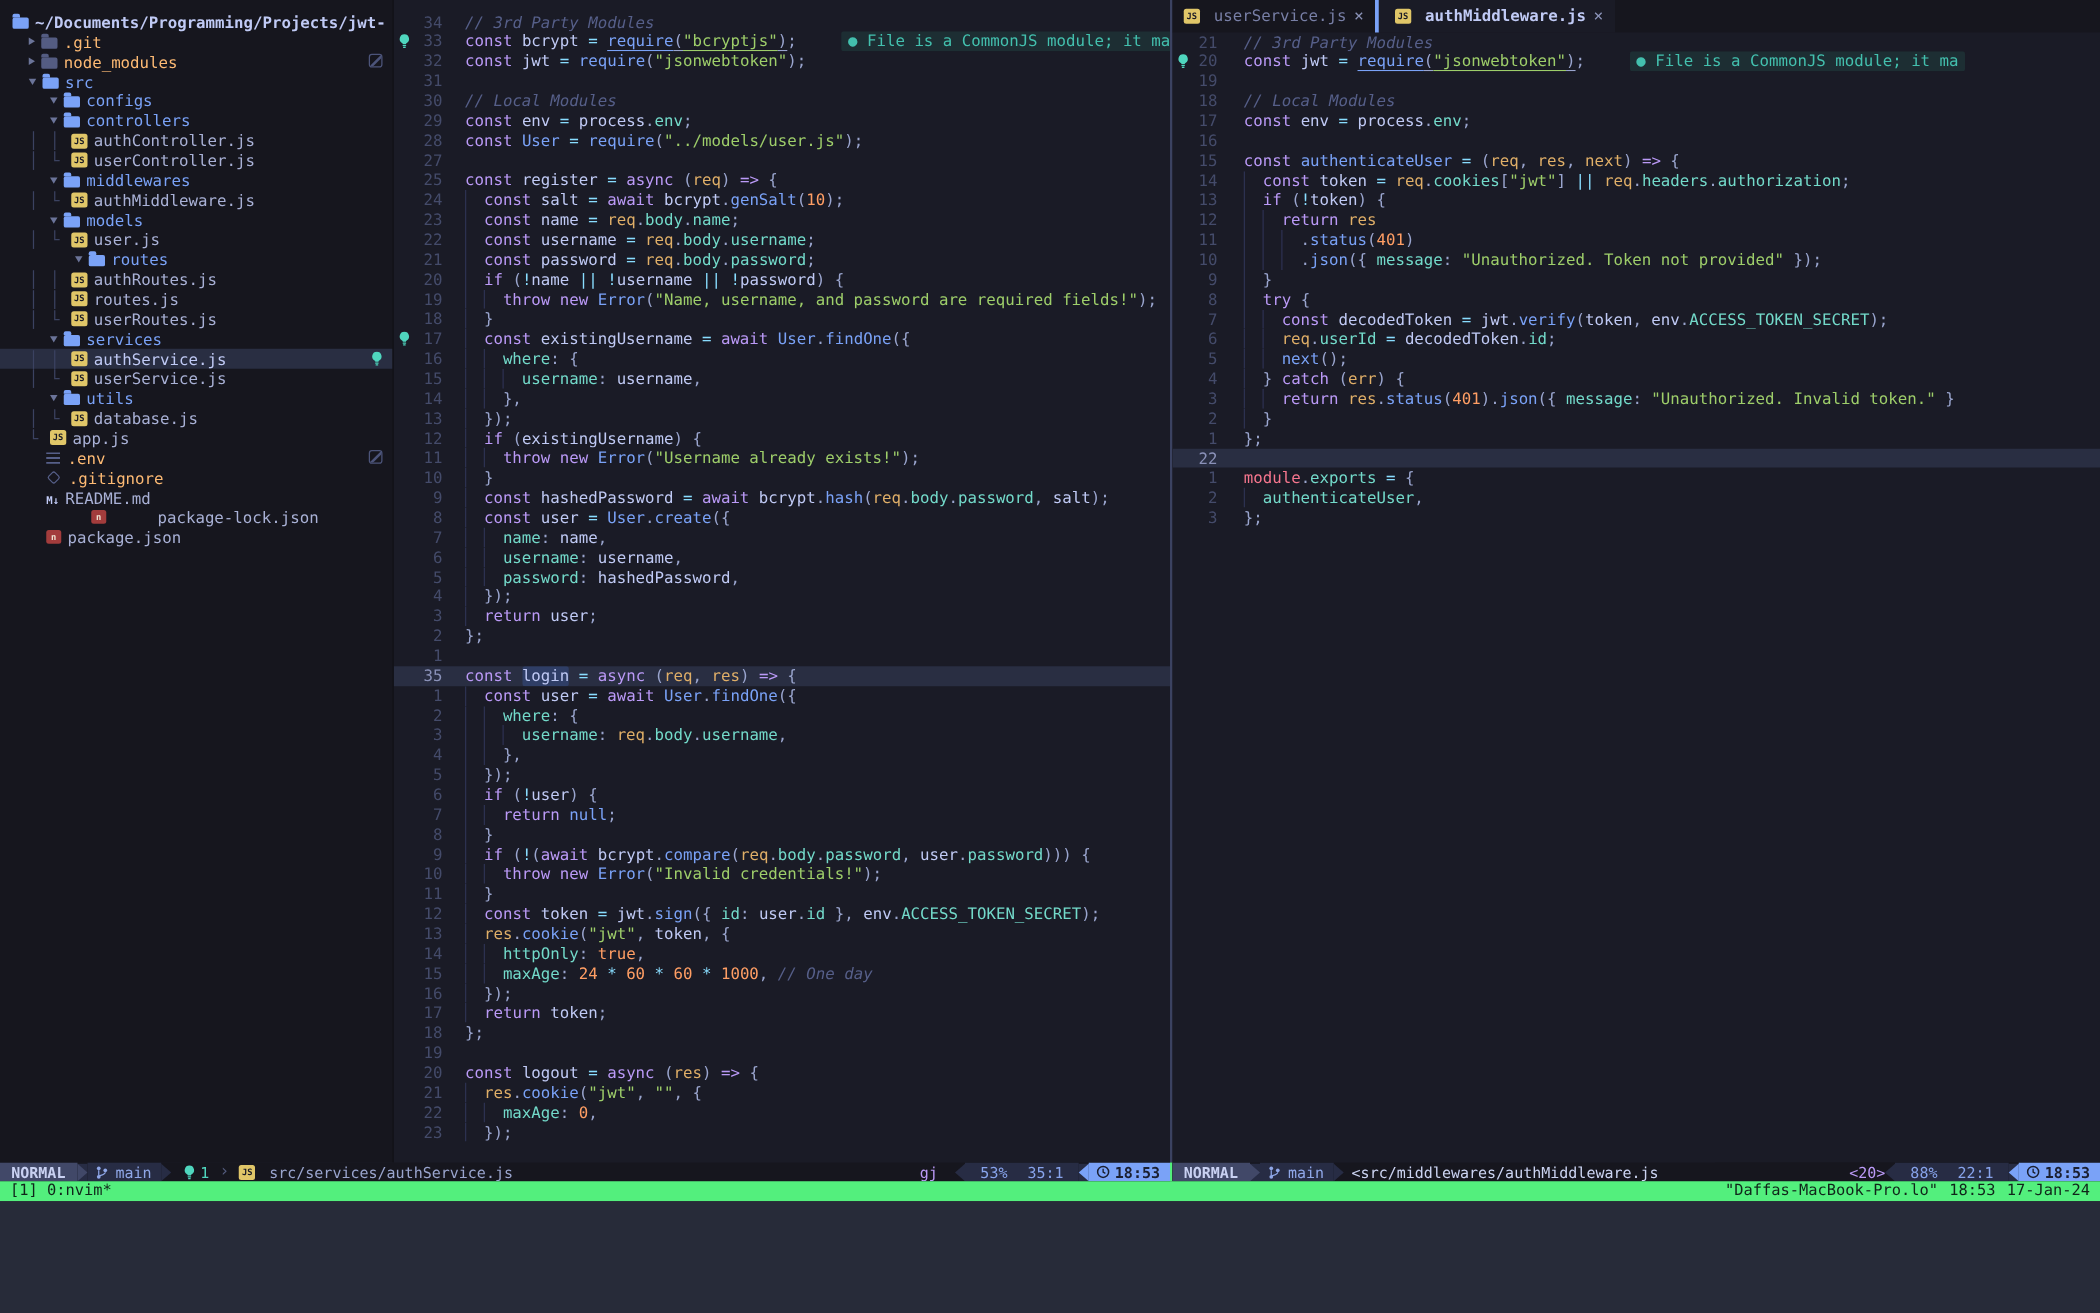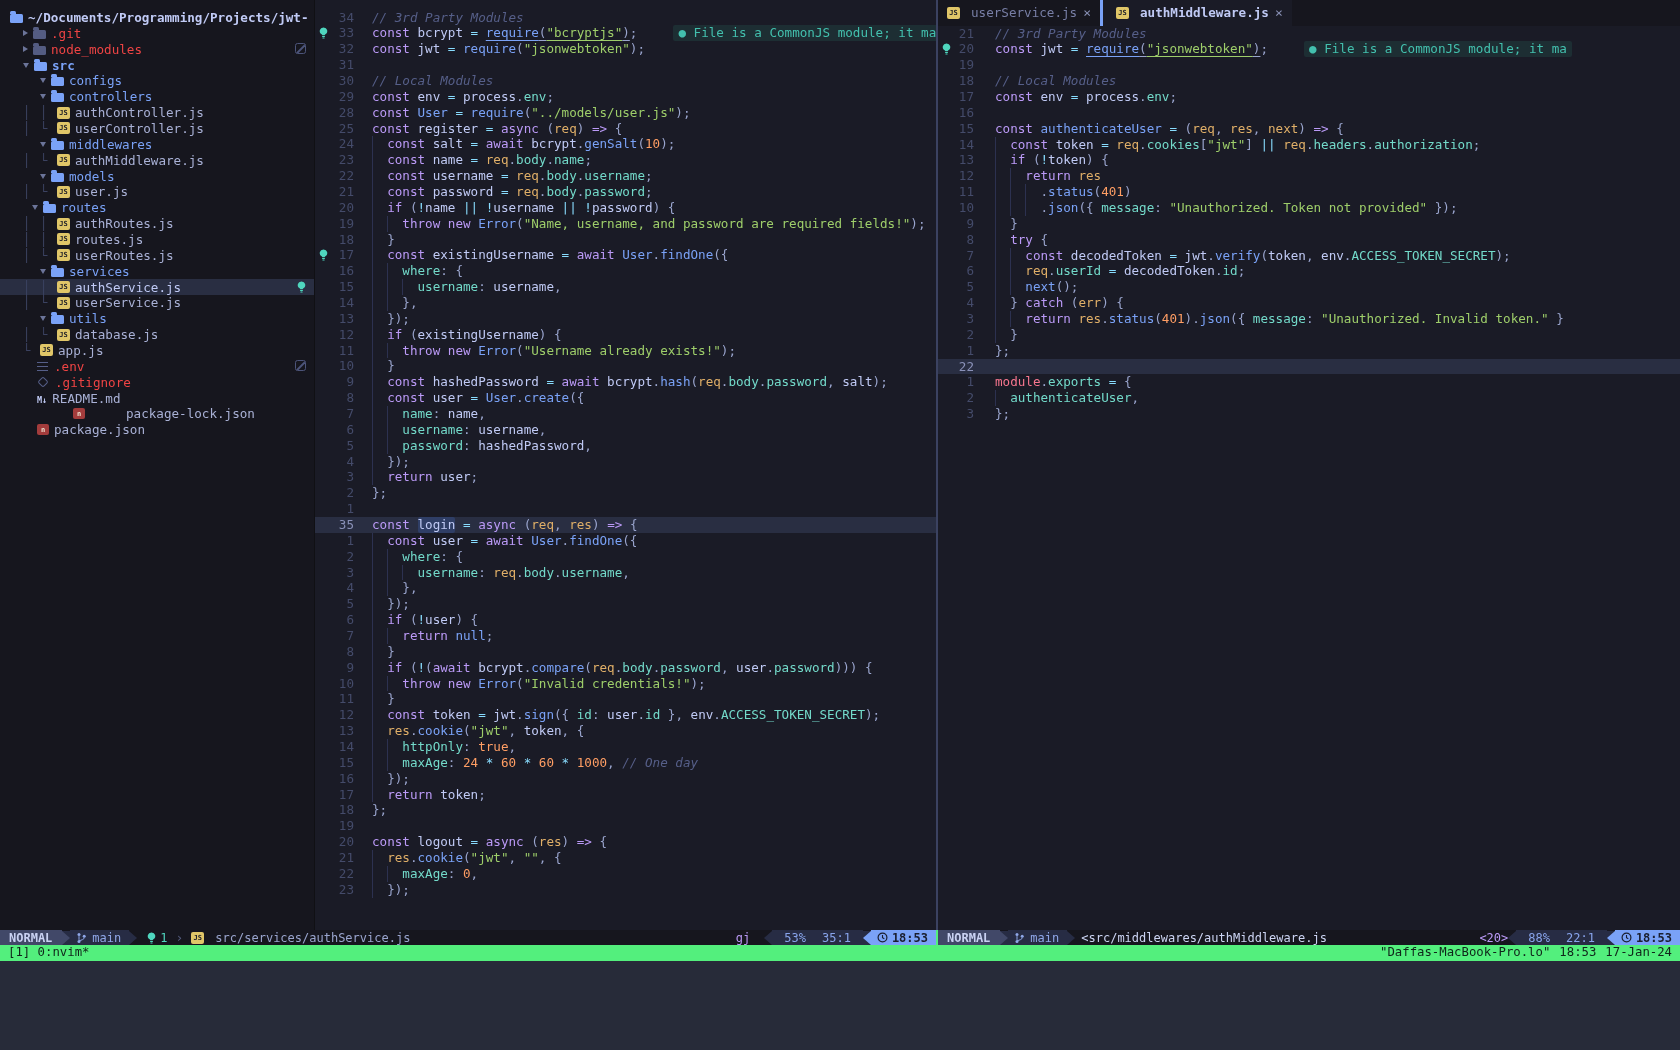--- a/index.html
+++ b/index.html
@@ -15,21 +15,21 @@
   *{margin:0;padding:0;box-sizing:border-box}
   html,body{width:1680px;height:1050px;overflow:hidden;background:var(--bg-dark)}
   body{font-family:"DejaVu Sans Mono",monospace}
   .screen{position:relative;width:1372px;height:1050px;background:var(--bg)}
 
   
   .tree{position:absolute;left:0;top:0;width:315px;height:930px;background:var(--bg-dark);overflow:hidden;padding-top:9.5px;border-right:1px solid #101014}
   .tree-row{position:relative;height:var(--rowh);display:flex;align-items:center;font-size:12.6px;color:#a9b1d6;white-space:pre}
   .tree-row.selected{background:var(--cursorline)}
   .tree-row .fname{color:#7aa2f7}
-  .tree-row.dim .fname,.tree-row.dim .filename{color:#ef4444}
+  .tree-row.dim .fname,.tree-row.dim .filename{color:#fdba74}
   .tree-row.selected .filename{color:#c0caf5}
   .root-label{color:#c0caf5;font-weight:bold;font-size:12.6px;white-space:pre}
   .chev{flex:none;margin-right:5px}
   .chev-down{width:0;height:0;border-left:3.5px solid transparent;border-right:3.5px solid transparent;border-top:5px solid #6b7499}
   .chev-right{width:0;height:0;border-top:3.5px solid transparent;border-bottom:3.5px solid transparent;border-left:5px solid #6b7499}
   .spacer14{flex:none;width:14px}
   .tguide{flex:none;width:17px;color:var(--divider)}
   .folder-icon{flex:none;position:relative;width:13px;height:9px;border-radius:1.5px;background:#7aa2f7;margin:2px 5px 0 0}
   .folder-icon::before{content:"";position:absolute;top:-3px;left:0;width:6px;height:3px;border-radius:1.5px 1.5px 0 0;background:inherit}
   .folder-icon.dim-f{background:#545c82}
@@ -119,30 +119,30 @@
 <div class="screen">
 
   <aside class="tree">
     <div class="tree-row" style="padding-left:10px">
       <span class="folder-icon"></span>
       <span class="root-label">~/Documents/Programming/Projects/jwt-</span>
     </div>
     <div id="tree-items">
         <div class="tree-row dim" style="padding-left: 23px;"><span class="chev chev-right"></span><span class="folder-icon dim-f"></span><span class="fname">.git</span></div>
         <div class="tree-row dim" style="padding-left: 23px;"><span class="chev chev-right"></span><span class="folder-icon dim-f"></span><span class="fname">node_modules</span><span class="badge-abs"><span class="edit-badge"></span></span></div>
-        <div class="tree-row" style="padding-left: 23px; font-weight: bold;"><span class="chev chev-down"></span><span class="folder-icon"></span><span class="fname">src</span></div>
+        <div class="tree-row" style="padding-left: 23px;"><span class="chev chev-down"></span><span class="folder-icon"></span><span class="fname">src</span></div>
         <div class="tree-row" style="padding-left: 40px;"><span class="chev chev-down"></span><span class="folder-icon"></span><span class="fname">configs</span></div>
         <div class="tree-row" style="padding-left: 40px;"><span class="chev chev-down"></span><span class="folder-icon"></span><span class="fname">controllers</span></div>
         <div class="tree-row" style="padding-left: 23px;"><span class="tguide">│</span><span class="tguide">│</span><span class="js-icon"></span><span class="filename">authController.js</span></div>
         <div class="tree-row" style="padding-left: 23px;"><span class="tguide">│</span><span class="tguide">└</span><span class="js-icon"></span><span class="filename">userController.js</span></div>
         <div class="tree-row" style="padding-left: 40px;"><span class="chev chev-down"></span><span class="folder-icon"></span><span class="fname">middlewares</span></div>
         <div class="tree-row" style="padding-left: 23px;"><span class="tguide">│</span><span class="tguide">└</span><span class="js-icon"></span><span class="filename">authMiddleware.js</span></div>
         <div class="tree-row" style="padding-left: 40px;"><span class="chev chev-down"></span><span class="folder-icon"></span><span class="fname">models</span></div>
         <div class="tree-row" style="padding-left: 23px;"><span class="tguide">│</span><span class="tguide">└</span><span class="js-icon"></span><span class="filename">user.js</span></div>
-        <div class="tree-row" style="padding-left: 32px;"><span class="chev chev-down"></span><span class="folder-icon"></span><span class="fname">routes</span></div>
+        <div class="tree-row" style="padding-left: 60px;"><span class="chev chev-down"></span><span class="folder-icon"></span><span class="fname">routes</span></div>
         <div class="tree-row" style="padding-left: 23px;"><span class="tguide">│</span><span class="tguide">│</span><span class="js-icon"></span><span class="filename">authRoutes.js</span></div>
         <div class="tree-row" style="padding-left: 23px;"><span class="tguide">│</span><span class="tguide">│</span><span class="js-icon"></span><span class="filename">routes.js</span></div>
         <div class="tree-row" style="padding-left: 23px;"><span class="tguide">│</span><span class="tguide">└</span><span class="js-icon"></span><span class="filename">userRoutes.js</span></div>
         <div class="tree-row" style="padding-left: 40px;"><span class="chev chev-down"></span><span class="folder-icon"></span><span class="fname">services</span></div>
         <div class="tree-row selected" style="padding-left: 23px;"><span class="tguide">│</span><span class="tguide">│</span><span class="js-icon"></span><span class="filename">authService.js</span><span class="badge-abs"><svg width="9" height="12" viewBox="0 0 9 12">
               <path d="M4.5.4a3.7 3.7 0 0 1 1.9 6.9c-.4.25-.65.6-.65 1H3.25c0-.4-.25-.75-.65-1A3.7 3.7 0 0 1 4.5.4z" fill="#4fd6be"></path>
               <rect x="3" y="8.9" width="3" height="1.1" rx=".55" fill="#4fd6be"></rect>
               <rect x="3.4" y="10.4" width="2.2" height="1" rx=".5" fill="#4fd6be"></rect>
             </svg></span></div>
         <div class="tree-row" style="padding-left: 23px;"><span class="tguide">│</span><span class="tguide">└</span><span class="js-icon"></span><span class="filename">userService.js</span></div>
@@ -163,20 +163,21 @@
         <div class="crow"><span class="sign"><svg width="9" height="12" viewBox="0 0 9 12">
               <path d="M4.5.4a3.7 3.7 0 0 1 1.9 6.9c-.4.25-.65.6-.65 1H3.25c0-.4-.25-.75-.65-1A3.7 3.7 0 0 1 4.5.4z" fill="#4fd6be"></path>
               <rect x="3" y="8.9" width="3" height="1.1" rx=".55" fill="#4fd6be"></rect>
               <rect x="3.4" y="10.4" width="2.2" height="1" rx=".5" fill="#4fd6be"></rect>
             </svg></span><span class="lnum">33</span><span class="codeline"><span class="tk-kw">const </span><span class="tk-var">bcrypt </span><span class="tk-op">= </span><span class="tk-fn tk-ul">require</span><span class="tk-punc tk-ul">(</span><span class="tk-str tk-ul">"bcryptjs"</span><span class="tk-punc tk-ul">)</span><span class="tk-punc">;</span></span><span class="diagv">● File is a CommonJS module; it may</span></div>
         <div class="crow"><span class="sign"></span><span class="lnum">32</span><span class="codeline"><span class="tk-kw">const </span><span class="tk-var">jwt </span><span class="tk-op">= </span><span class="tk-fn">require</span><span class="tk-punc">(</span><span class="tk-str">"jsonwebtoken"</span><span class="tk-punc">);</span></span></div>
         <div class="crow"><span class="sign"></span><span class="lnum">31</span><span class="codeline"></span></div>
         <div class="crow"><span class="sign"></span><span class="lnum">30</span><span class="codeline"><span class="tk-cmt">// Local Modules</span></span></div>
         <div class="crow"><span class="sign"></span><span class="lnum">29</span><span class="codeline"><span class="tk-kw">const </span><span class="tk-var">env </span><span class="tk-op">= </span><span class="tk-var">process</span><span class="tk-punc">.</span><span class="tk-prop">env</span><span class="tk-punc">;</span></span></div>
         <div class="crow"><span class="sign"></span><span class="lnum">28</span><span class="codeline"><span class="tk-kw">const </span><span class="tk-fn">User </span><span class="tk-op">= </span><span class="tk-fn">require</span><span class="tk-punc">(</span><span class="tk-str">"../models/user.js"</span><span class="tk-punc">);</span></span></div>
+        <div class="crow"><span class="sign"></span><span class="lnum">27</span><span class="codeline"></span></div>
         <div class="crow"><span class="sign"></span><span class="lnum">25</span><span class="codeline"><span class="tk-kw">const </span><span class="tk-var">register </span><span class="tk-op">= </span><span class="tk-kw">async </span><span class="tk-punc">(</span><span class="tk-param">req</span><span class="tk-punc">) </span><span class="tk-kw">=&gt; </span><span class="tk-punc">{</span></span></div>
         <div class="crow"><span class="sign"></span><span class="lnum">24</span><span class="codeline"><span class="iguide"></span><span class="tk-kw">const </span><span class="tk-var">salt </span><span class="tk-op">= </span><span class="tk-kw">await </span><span class="tk-var">bcrypt</span><span class="tk-punc">.</span><span class="tk-fn">genSalt</span><span class="tk-punc">(</span><span class="tk-num">10</span><span class="tk-punc">);</span></span></div>
         <div class="crow"><span class="sign"></span><span class="lnum">23</span><span class="codeline"><span class="iguide"></span><span class="tk-kw">const </span><span class="tk-var">name </span><span class="tk-op">= </span><span class="tk-param">req</span><span class="tk-punc">.</span><span class="tk-prop">body</span><span class="tk-punc">.</span><span class="tk-prop">name</span><span class="tk-punc">;</span></span></div>
         <div class="crow"><span class="sign"></span><span class="lnum">22</span><span class="codeline"><span class="iguide"></span><span class="tk-kw">const </span><span class="tk-var">username </span><span class="tk-op">= </span><span class="tk-param">req</span><span class="tk-punc">.</span><span class="tk-prop">body</span><span class="tk-punc">.</span><span class="tk-prop">username</span><span class="tk-punc">;</span></span></div>
         <div class="crow"><span class="sign"></span><span class="lnum">21</span><span class="codeline"><span class="iguide"></span><span class="tk-kw">const </span><span class="tk-var">password </span><span class="tk-op">= </span><span class="tk-param">req</span><span class="tk-punc">.</span><span class="tk-prop">body</span><span class="tk-punc">.</span><span class="tk-prop">password</span><span class="tk-punc">;</span></span></div>
         <div class="crow"><span class="sign"></span><span class="lnum">20</span><span class="codeline"><span class="iguide"></span><span class="tk-kw">if </span><span class="tk-punc">(</span><span class="tk-op">!</span><span class="tk-var">name </span><span class="tk-op">|| </span><span class="tk-op">!</span><span class="tk-var">username </span><span class="tk-op">|| </span><span class="tk-op">!</span><span class="tk-var">password</span><span class="tk-punc">) </span><span class="tk-punc">{</span></span></div>
         <div class="crow"><span class="sign"></span><span class="lnum">19</span><span class="codeline"><span class="iguide"></span><span class="iguide"></span><span class="tk-kw">throw </span><span class="tk-kw">new </span><span class="tk-fn">Error</span><span class="tk-punc">(</span><span class="tk-str">"Name, username, and password are required fields!"</span><span class="tk-punc">);</span></span></div>
         <div class="crow"><span class="sign"></span><span class="lnum">18</span><span class="codeline"><span class="iguide"></span><span class="tk-punc">}</span></span></div>
         <div class="crow"><span class="sign"><svg width="9" height="12" viewBox="0 0 9 12">
               <path d="M4.5.4a3.7 3.7 0 0 1 1.9 6.9c-.4.25-.65.6-.65 1H3.25c0-.4-.25-.75-.65-1A3.7 3.7 0 0 1 4.5.4z" fill="#4fd6be"></path>

